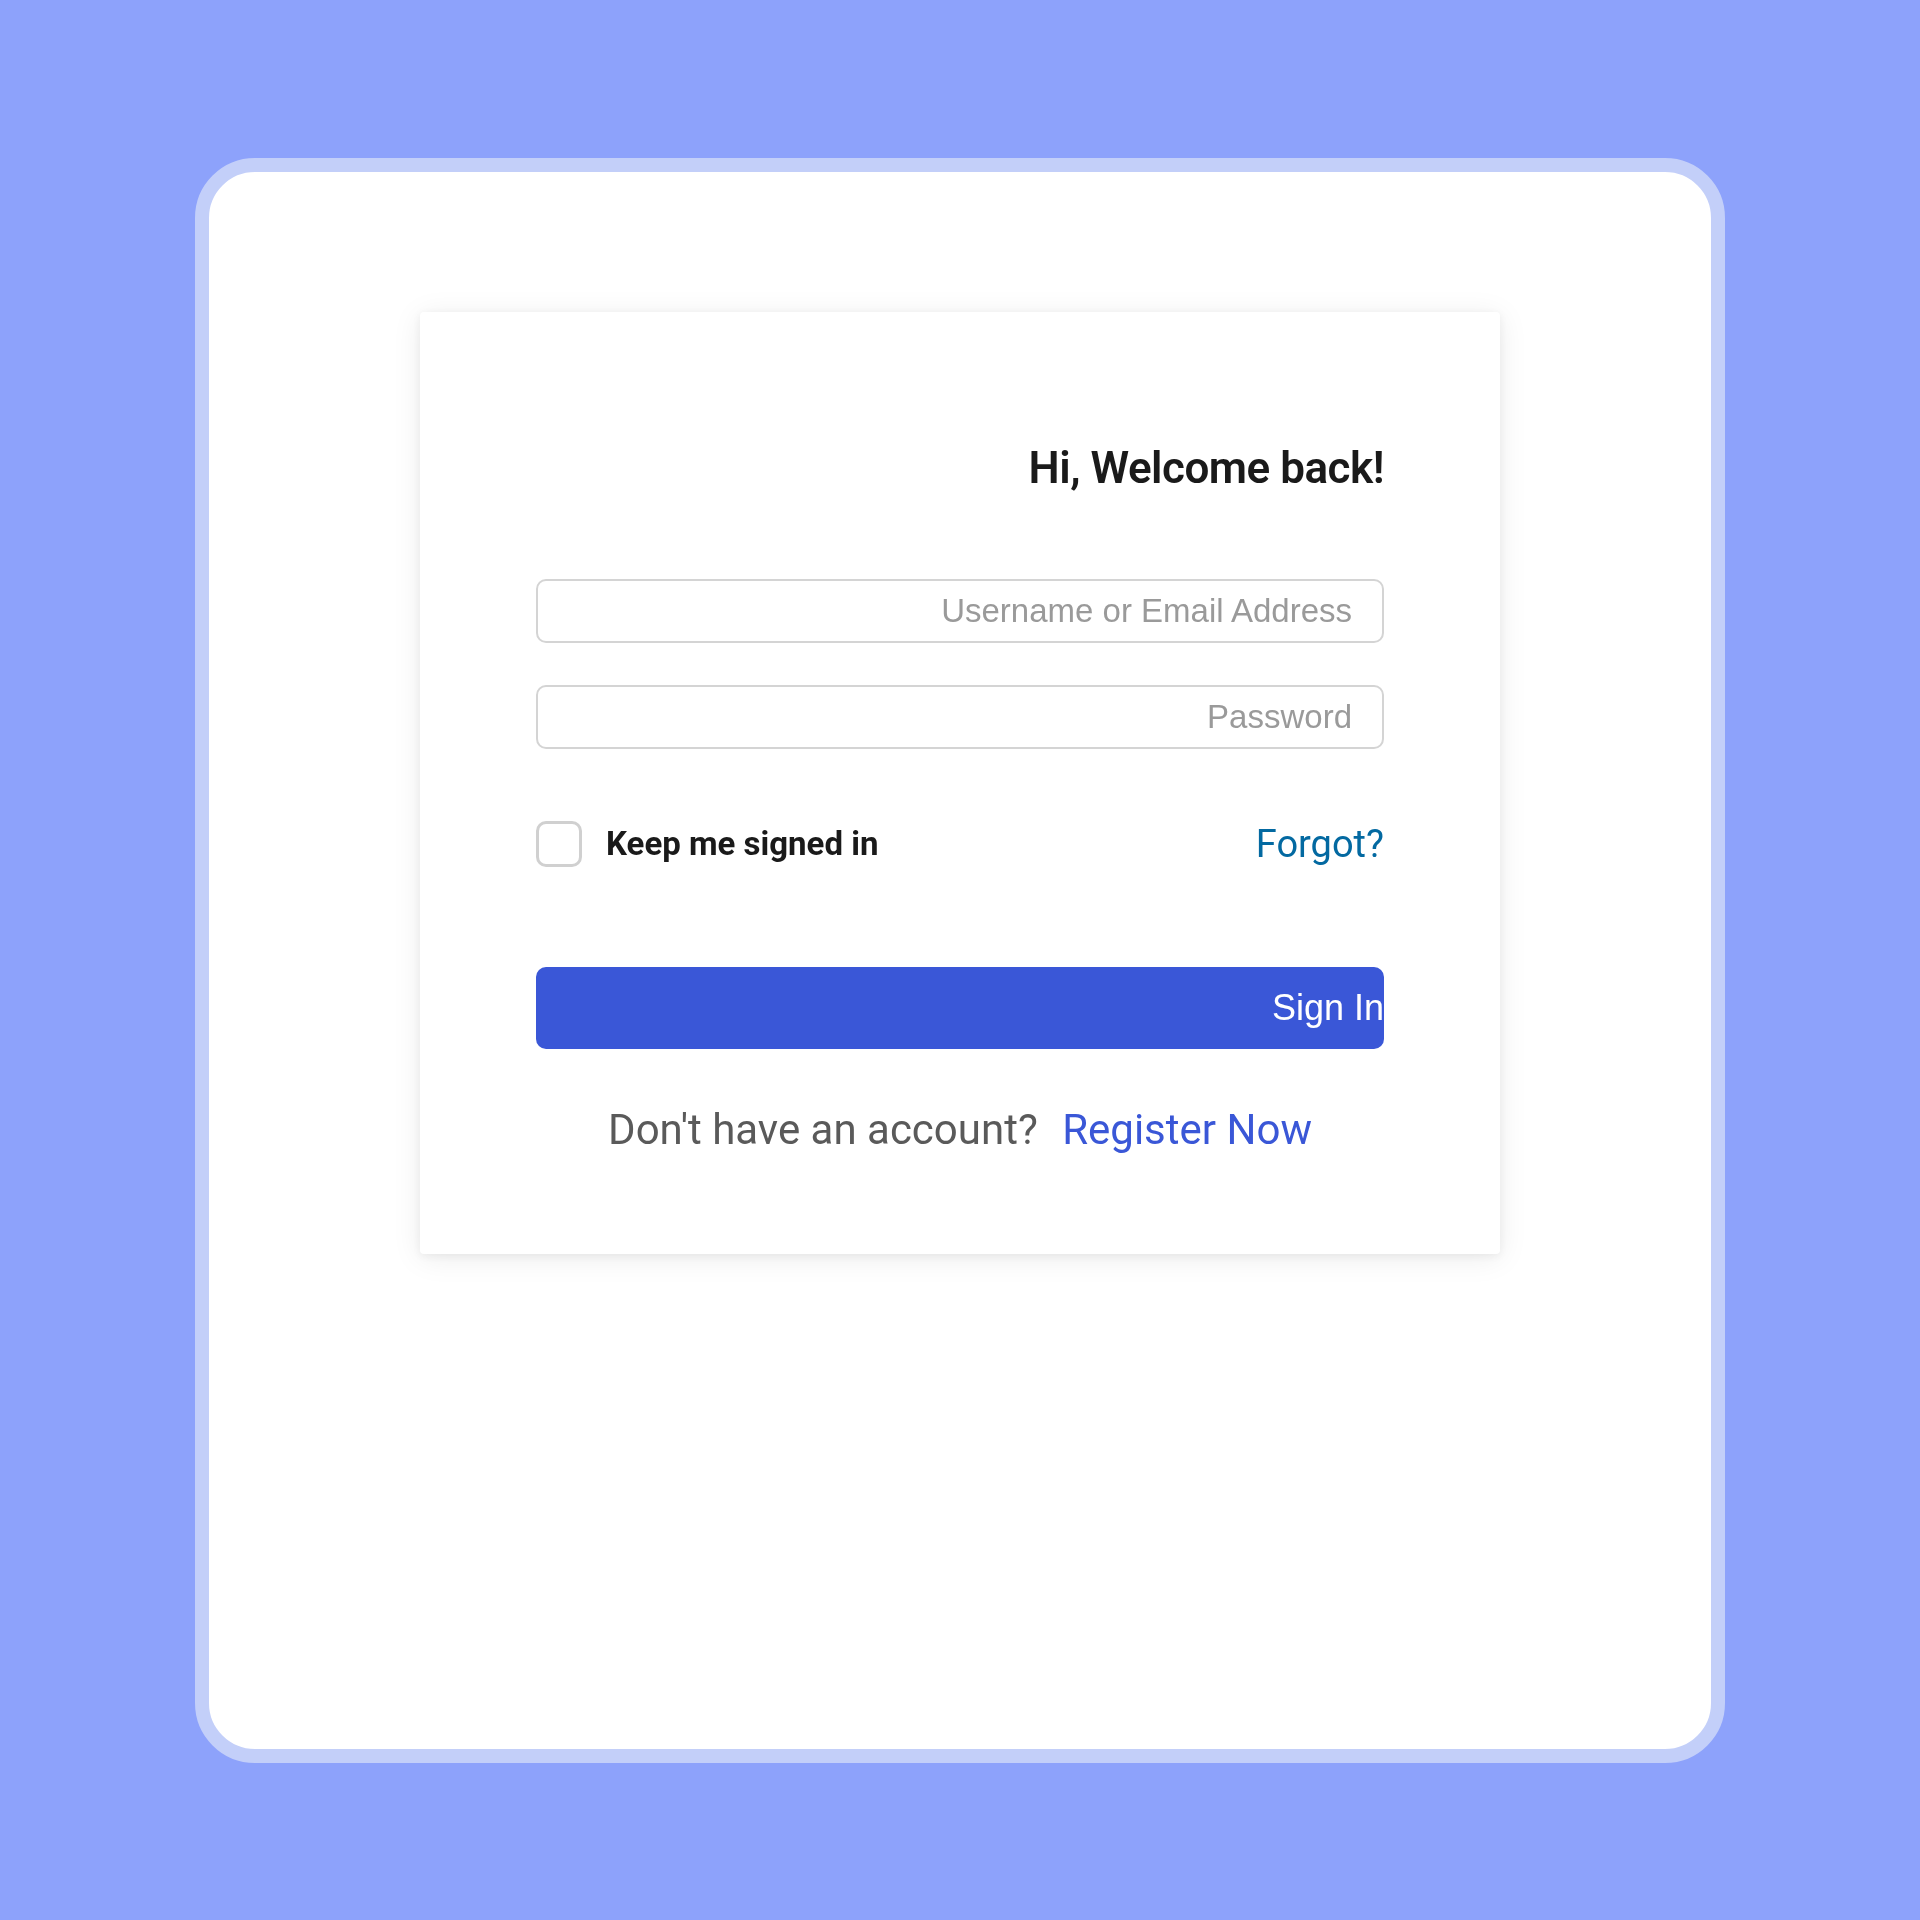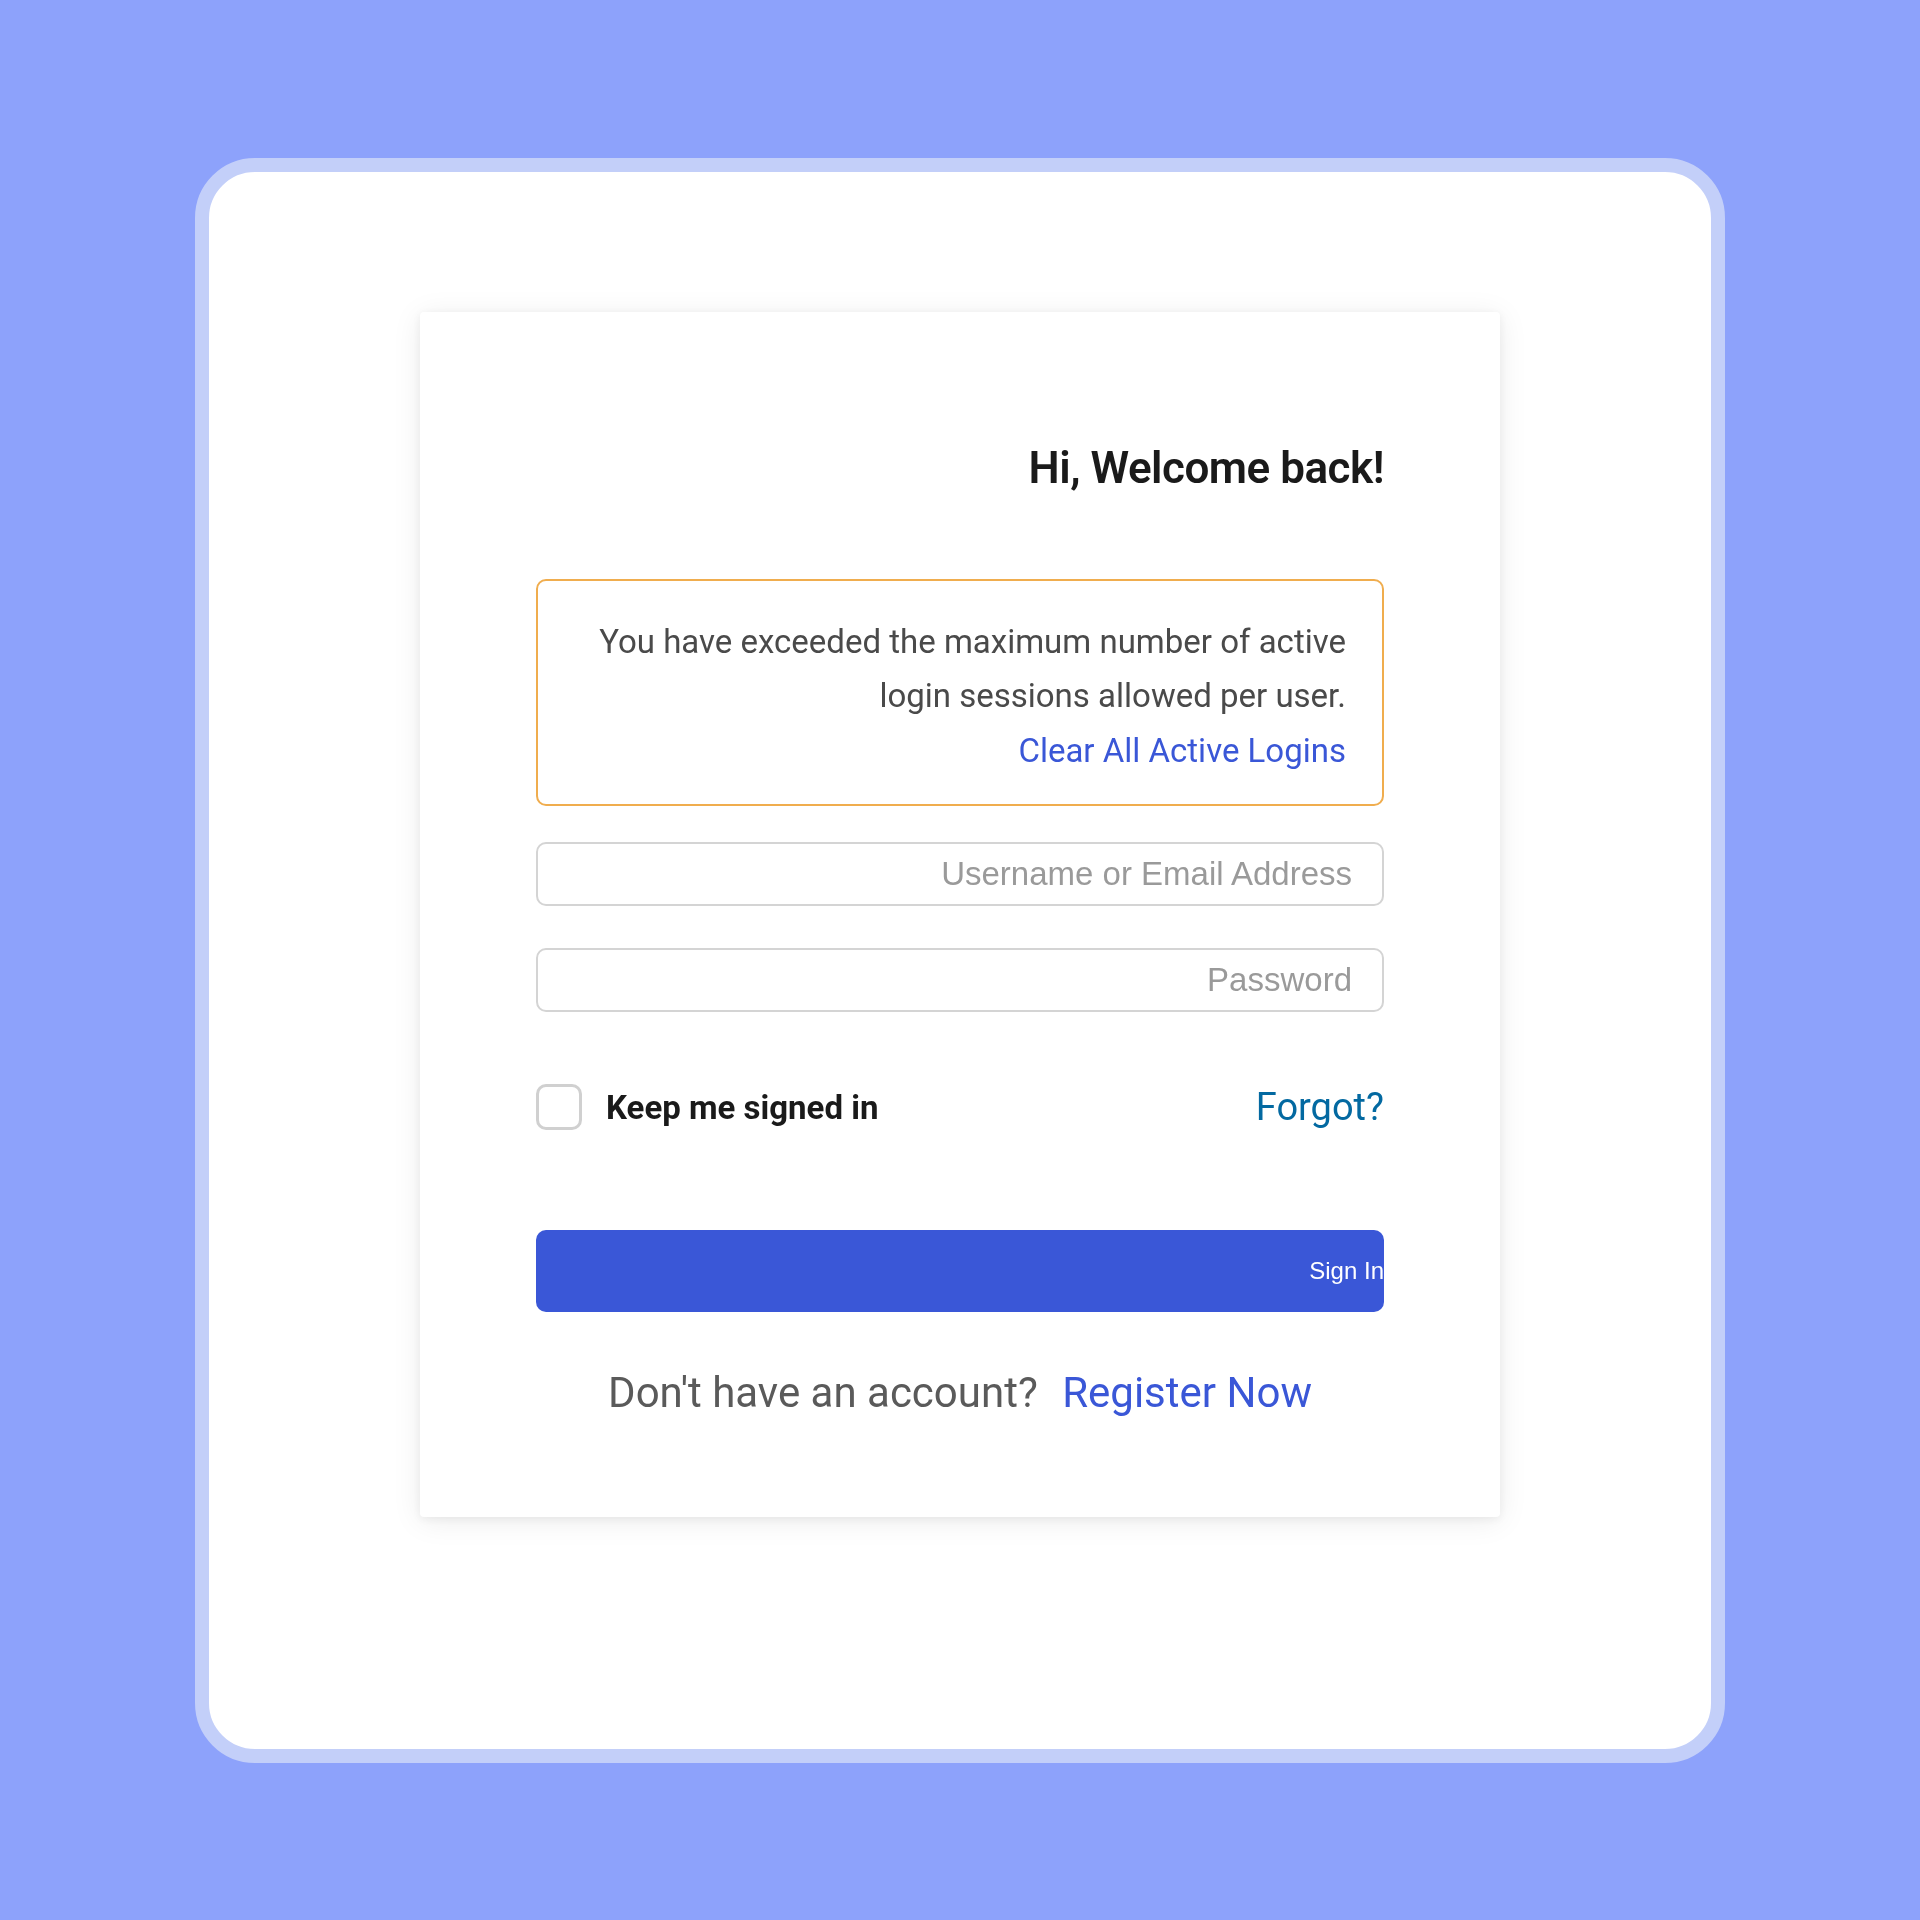--- a/index.html
+++ b/index.html
@@ -120,21 +120,21 @@
       cursor: pointer;
     }
     
     .signin-button {
       width: 100%;
       height: 82px;
       background-color: #3a57d7;
       color: #ffffff;
       border: none;
       border-radius: 10px;
-      font-size: 24px;
+      font-size: 36px;
       font-weight: 500;
       cursor: pointer;
       margin-bottom: 56px;
     }
     
     .register-row {
       text-align: center;
       font-size: 42px;
     }
     
@@ -150,24 +150,20 @@
     }
   </style>
 </head>
 <body>
 
 <div class="outer-card">
   <div class="inner-card">
     
     <h1 class="heading">Hi, Welcome back!</h1>
     
-    <div class="alert-box">
-      <p class="alert-text">You have exceeded the maximum number of active login sessions allowed per user.</p>
-      <a class="alert-link">Clear All Active Logins</a>
-    </div>
     
     <input type="text" class="input-field" placeholder="Username or Email Address" style="">
     
     <input type="password" class="input-field" placeholder="Password" style="">
     
     <div class="options-row">
       <div class="checkbox-wrap">
         <div class="checkbox"></div>
         <span class="checkbox-label">Keep me signed in</span>
       </div>

